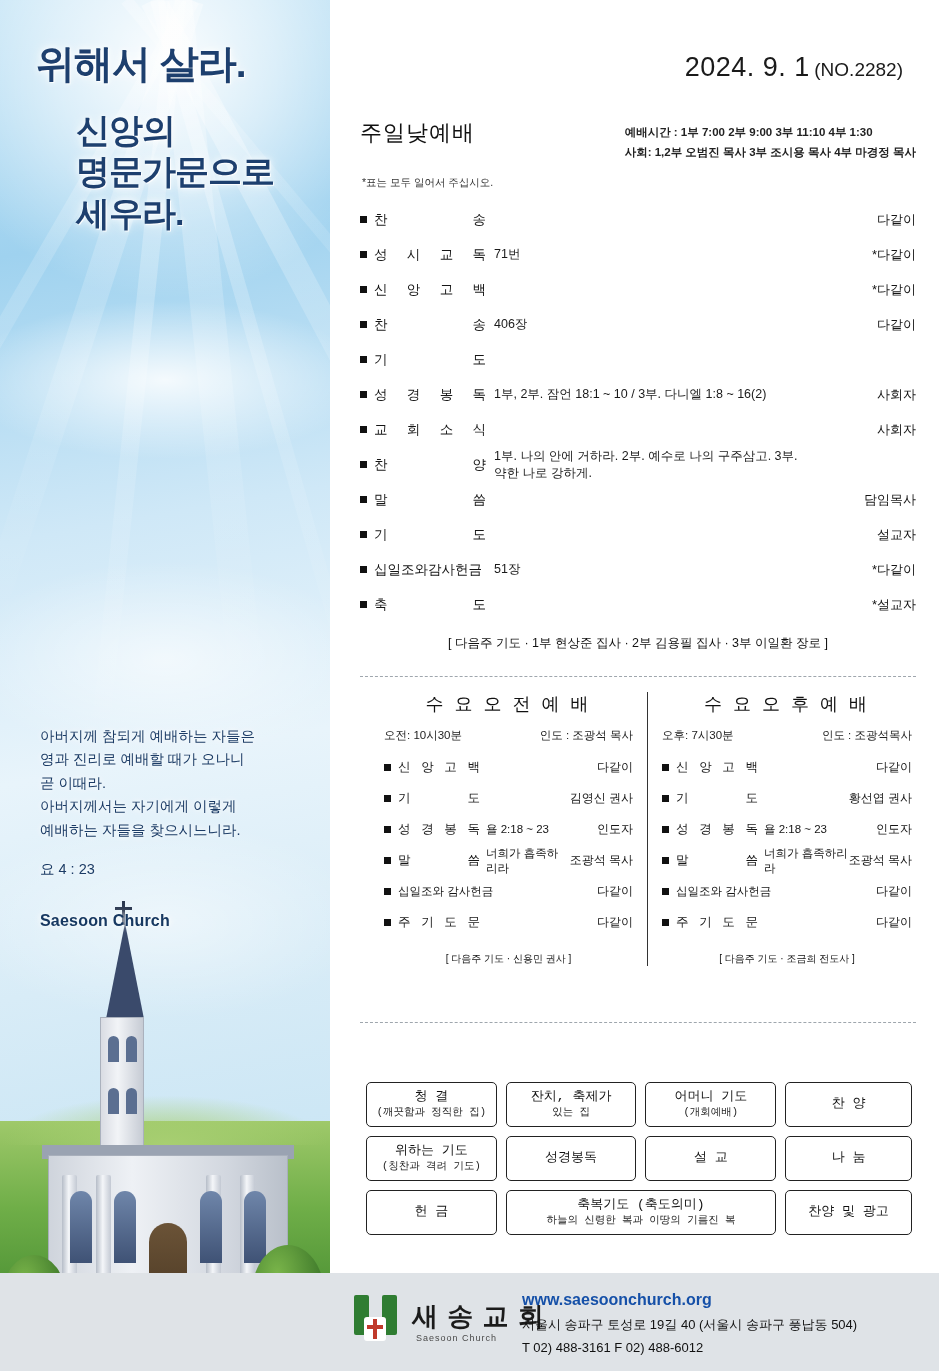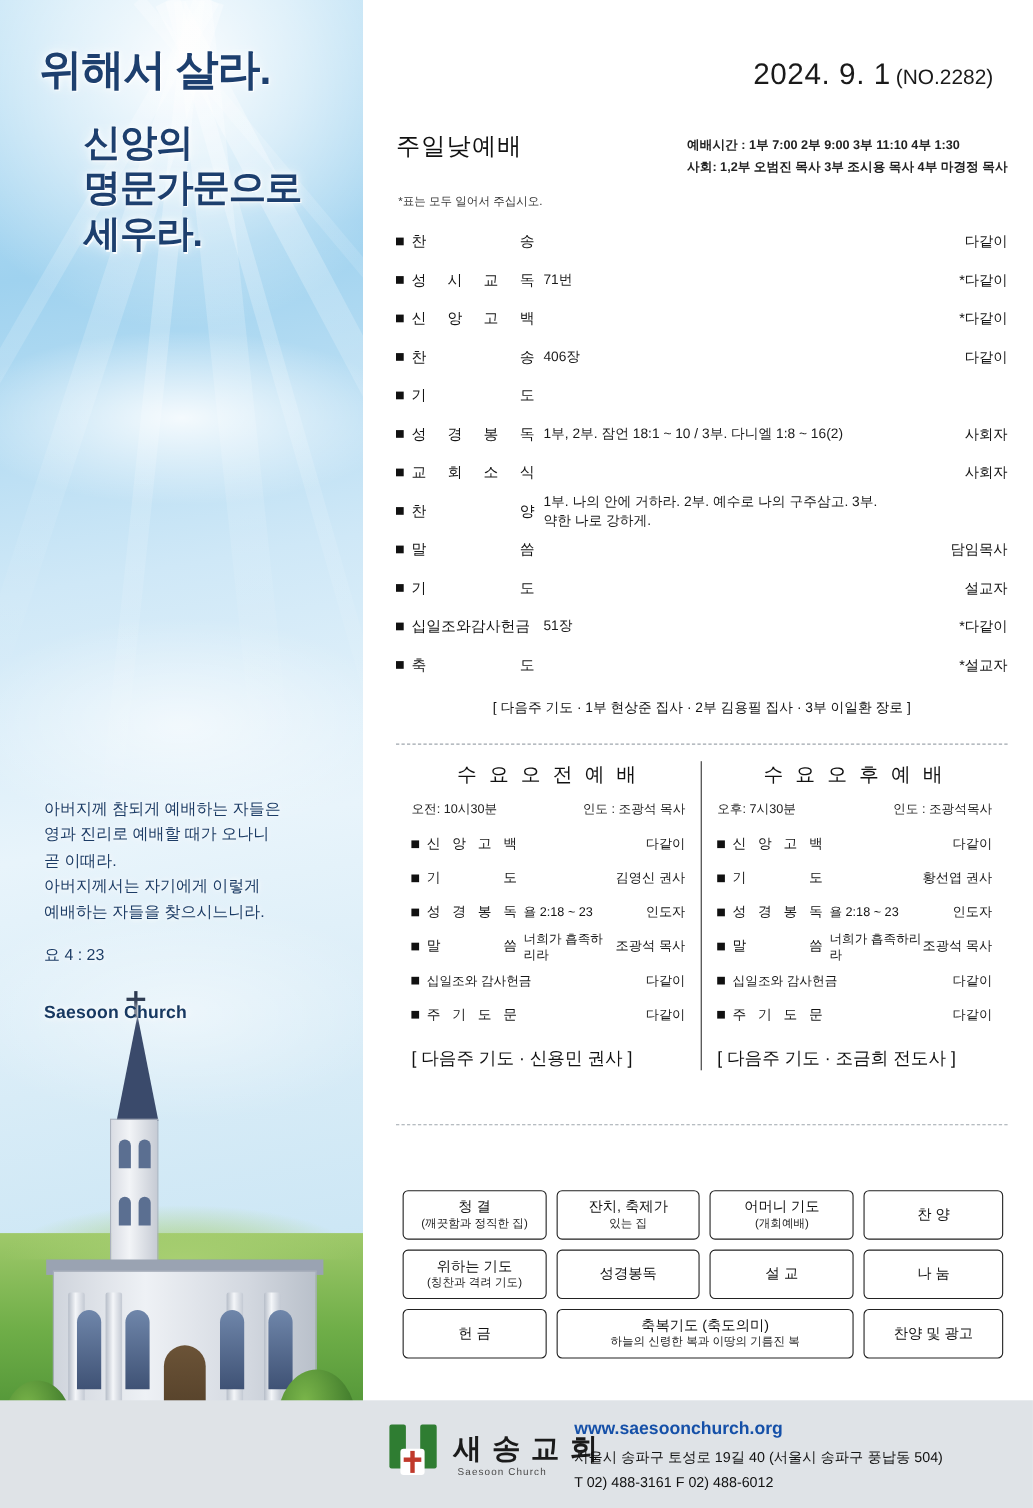--- a/index.html
+++ b/index.html
@@ -201,50 +201,50 @@
   }
 
   .divider {
     position: absolute; left: 30px; width: 556px; height: 0;
     border-top: 1.5px dashed #9fa6ad;
   }
   .div-1 { top: 676px; }
   .div-2 { top: 1022px; }
 
   .wed-wrap {
-    position: absolute; left: 30px; top: 692px; width: 556px;
+    position: absolute; left: 40px; top: 692px; width: 556px;
     display: flex;
   }
   .wed-col { width: 50%; position: relative; padding: 0 14px; }
   .wed-col.left-col { border-right: 1.5px solid #333; }
   .wed-title { text-align: center; font-size: 18px; letter-spacing: 3px; color: #111; margin-bottom: 12px; }
   .wed-sub {
     display: flex; justify-content: space-between;
     font-size: 11.5px; color: #222; margin-bottom: 9px;
   }
   .wed-row {
     display: flex; align-items: center; height: 31px; font-size: 12.5px; color: #151515;
   }
   .wed-name { display: flex; align-items: center; flex: 0 0 auto; }
   .wed-name .txt { display: inline-block; width: 82px; text-align: justify; text-align-last: justify; font-size: 12.5px; }
   .wed-name .txt.wide { width: 104px; text-align-last: left; }
   .wed-name .txt.small { font-size: 11.5px; }
   .wed-extra { flex: 1 1 auto; font-size: 11.5px; padding-left: 6px; }
   .wed-right { flex: 0 0 auto; text-align: right; font-size: 12px; margin-left: auto; }
-  .wed-foot { font-size: 16px; margin-top: 14px; color: #111; }
+  .wed-foot { text-align: center; font-size: 10px; margin-top: 14px; color: #111; }
 
   .home-title {
     position: absolute; left: 30px; top: 1038px; width: 556px;
     text-align: center; font-size: 21px; color: #111; letter-spacing: 0.5px;
   }
 
   .grid-wrap {
     position: absolute; left: 36px; top: 1082px; width: 546px;
   }
-  .grid-row { display: flex; gap: 9px; margin-bottom: 9px; }
+  .grid-row { display: flex; gap: 9px; margin-bottom: 9px; font-family: Liberation Mono, monospace; }
   .cellbox {
     border: 1.3px solid #222; border-radius: 5px;
     height: 45px;
     display: flex; flex-direction: column; align-items: center; justify-content: center;
     font-size: 13px; color: #111; line-height: 1.3; text-align: center;
   }
   .cellbox .sub { font-size: 10.5px; color: #222; }
 
   
   .footer {

